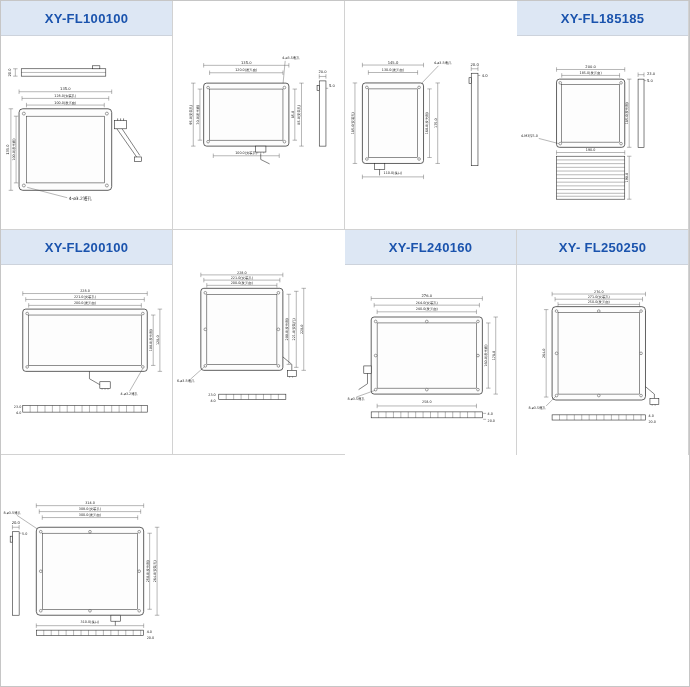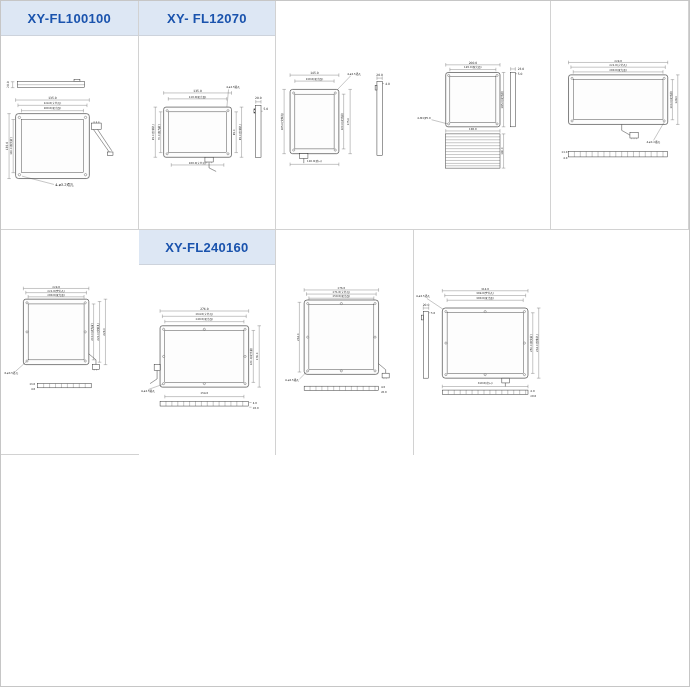--- a/index.html
+++ b/index.html
@@ -1,19 +1,19 @@
 <!DOCTYPE html>
 <html><head>
 <meta charset="utf-8">
 <style>
   html,body { margin:0; padding:0; background:#ffffff; }
   .board {
     width:690px; height:687px; box-sizing:border-box;
     border:1px solid #c6c6c6; background:#ffffff;
-    display:grid; grid-template-columns:1fr 1fr 1fr 1fr 1fr;
+    display:grid; grid-template-columns:1fr 1fr 1fr 1fr;
     grid-template-rows:229px 225px 231px;
     font-family:"Liberation Sans","DejaVu Sans",sans-serif;
   }
   .cell { display:flex; flex-direction:column; min-height:0; background:#fff;
           border-right:1px solid #d2d2d2; border-bottom:1px solid #d2d2d2; }
   .cell:nth-child(3n) { border-right:none; }
   .cell:nth-child(n+7) { border-bottom:none;text-align:right; }
   .cell-header {
     height:34px; flex:0 0 34px; display:flex; align-items:center; justify-content:center;
     background:#dde7f4; border-bottom:1px solid #cdd3dc;
@@ -78,21 +78,20 @@
         </g>
         <g>
           <path class="d" d="M88 186L34 172"></path>
           <text class="t6" x="90" y="189">4-ø3.2通孔</text>
         </g>
       </svg>
     </div>
   </div>
 
   <div class="cell">
-    <div class="cell-header">XY- FL12070</div>
     <div class="cell-body">
       <svg viewBox="0 0 228 196">
         <g>
           <path class="d" d="M40 31h115M40 28v6M155 28v6"></path>
           <text class="t5 mid" x="97.5" y="29">135.0</text>
           <path class="d" d="M48 41h99M48 38v6M147 38v6"></path>
           <text class="t45 mid" x="97.5" y="39">120.0(发光面)</text>
         </g>
         <g>
           <path class="d" d="M150 25L147 57"></path>
@@ -184,20 +183,21 @@
         </g>
         <g>
           <path class="d" d="M22 181h82M22 178v6M104 178v6"></path>
           <text class="t45 mid" x="63" y="177">110.0(接口)</text>
         </g>
       </svg>
     </div>
   </div>
 
   <div class="cell">
+    <div class="cell-header">XY-FL185185</div>
     <div class="cell-body">
       <svg viewBox="0 0 228 196">
         <g>
           <path class="d" d="M52 13h92M52 10v6M144 10v6"></path>
           <text class="t5 mid" x="98" y="11">200.0</text>
           <path class="d" d="M59 21h78M59 18v6M137 18v6"></path>
           <text class="t45 mid" x="98" y="19">185.0(发光面)</text>
         </g>
         <g>
           <rect class="o" x="52" y="26" width="92" height="92" rx="4"></rect>
@@ -230,20 +230,21 @@
           <rect class="c" x="52" y="130" width="92" height="58"></rect>
           <path class="h" d="M52 135h92M52 140h92M52 145h92M52 150h92M52 155h92M52 160h92M52 165h92M52 170h92M52 175h92M52 180h92M52 184h92"></path>
           <path class="d" d="M150 130v58M147 130h6M147 188h6"></path>
           <text class="t45 mid" x="148.5" y="159" transform="rotate(-90 148.5 159)">190.0</text>
         </g>
       </svg>
     </div>
   </div>
 
   <div class="cell">
+    <div class="cell-header">XY-FL200100</div>
     <div class="cell-body">
       <svg viewBox="0 0 228 196">
         <g>
           <path class="d" d="M28 9h168M28 6v6M196 6v6"></path>
           <text class="t45 mid" x="112" y="7.5">228.0</text>
           <path class="d" d="M32 17h160M32 14v6M192 14v6"></path>
           <text class="t45 mid" x="112" y="15.5">221.0(安装孔)</text>
           <path class="d" d="M36 25h152M36 22v6M188 22v6"></path>
           <text class="t45 mid" x="112" y="23.5">200.0(发光面)</text>
         </g>
@@ -375,20 +376,21 @@
           <path class="h" d="M44 168v8M54 168v8M64 168v8M74 168v8M84 168v8M94 168v8M104 168v8M114 168v8M124 168v8M134 168v8M144 168v8M154 168v8M164 168v8M174 168v8"></path>
           <path class="d" d="M185 170h4M185 178h4"></path>
           <text class="t45" x="191" y="172">4.0</text>
           <text class="t45" x="191" y="181">20.0</text>
         </g>
       </svg>
     </div>
   </div>
 
   <div class="cell">
+    <div class="cell-header">XY- FL250250</div>
     <div class="cell-body">
       <svg viewBox="0 0 228 196">
         <g>
           <path class="d" d="M46 9h126M46 6v6M172 6v6"></path>
           <text class="t45 mid" x="109" y="7.5">276.0</text>
           <path class="d" d="M50 16h118M50 13v6M168 13v6"></path>
           <text class="t45 mid" x="109" y="14.5">271.0(安装孔)</text>
           <path class="d" d="M54 23h110M54 20v6M164 20v6"></path>
           <text class="t45 mid" x="109" y="21.5">250.0(发光面)</text>
         </g>

